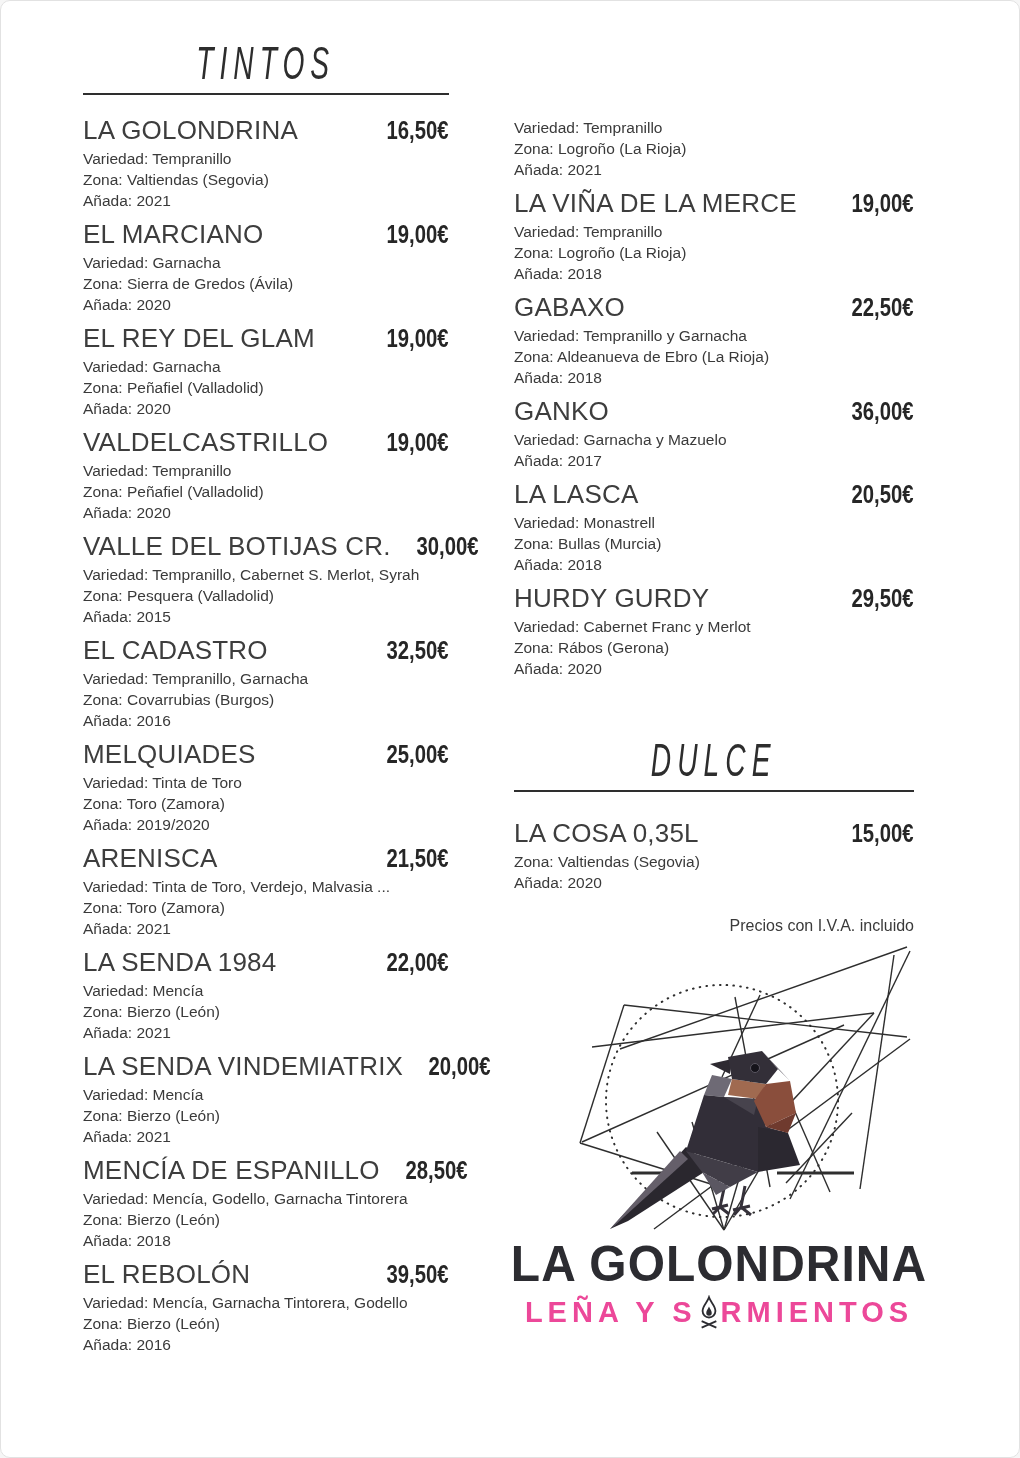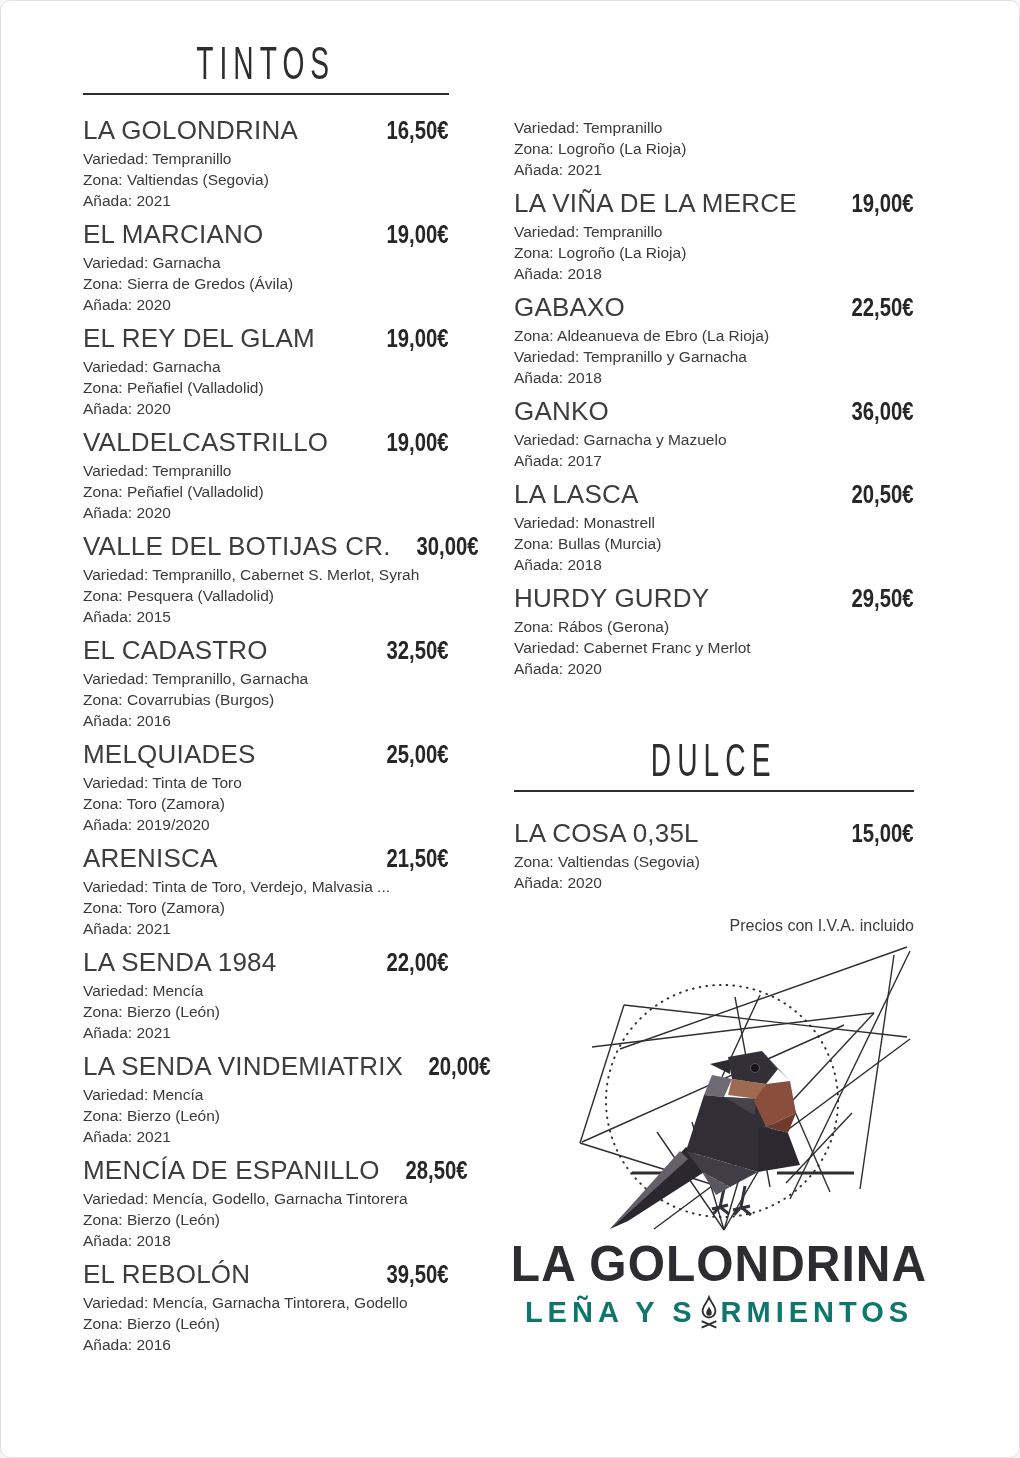--- a/index.html
+++ b/index.html
@@ -15,21 +15,21 @@
     font-family:"Liberation Sans", sans-serif;
     color:#3a3a3a;
     padding-top:36px;
   }
   .columns{display:flex;padding-left:82px;}
   .col-left{width:366px;flex:0 0 366px;}
   .col-right{width:400px;flex:0 0 400px;margin-left:65px;}
   .col-right-pad{padding-top:80px;}
 
   .section-header{margin-bottom:20px;}
-  .section-title-wrap{text-align:center;white-space:nowrap;}
+  .section-title-wrap{text-align:center;white-space:nowrap;font-style:italic;}
   .section-title{
     display:inline-block;
     font-size:47px;line-height:52px;
     font-weight:400;color:#2d2d2d;
     letter-spacing:10px;
     transform:scaleX(0.60);
     transform-origin:center;
   }
   .section-underline{border:none;border-top:2px solid #2e2e2e;margin:4px 0 0 0;}
 
@@ -52,21 +52,21 @@
   .bird-art{display:block;margin-left:48px;margin-top:2px;margin-bottom:-8px;width:420px;height:310px;overflow:visible;}
 
   .logo-block{margin-top:0;text-align:center;width:440px;margin-left:-15px;}
   .logo-name{
     font-size:47px;line-height:50px;font-weight:700;color:#2c2c31;
     letter-spacing:1px;white-space:nowrap;
     transform:scale(1.02,1.08);transform-origin:center;
   }
   .logo-tagline{
     margin-top:6px;
-    font-size:29px;line-height:34px;font-weight:600;color:#0f766e;
+    font-size:29px;line-height:34px;font-weight:600;color:#ec4899;
     letter-spacing:5px;white-space:nowrap;
     display:flex;align-items:center;justify-content:center;
   }
   .campfire{width:22px;height:34px;display:inline-block;margin:0 1px;vertical-align:middle;}
 </style>
 </head>
 <body>
 
 <div class="page">
   <div class="columns">
@@ -246,22 +246,22 @@
               <div class="detail">Añada: 2018</div>
             </div>
   </div>
 
   <div class="entry">
     <div class="entry-head">
       <span class="wine-name">GABAXO</span>
       <span class="wine-price">22,50€</span>
     </div>
     <div>
+              <div class="detail">Variedad: Tempranillo y Garnacha</div>
               <div class="detail">Zona: Aldeanueva de Ebro (La Rioja)</div>
-              <div class="detail">Variedad: Tempranillo y Garnacha</div>
               <div class="detail">Añada: 2018</div>
             </div>
   </div>
 
   <div class="entry">
     <div class="entry-head">
       <span class="wine-name">GANKO</span>
       <span class="wine-price">36,00€</span>
     </div>
     <div>
@@ -281,22 +281,22 @@
               <div class="detail">Añada: 2018</div>
             </div>
   </div>
 
   <div class="entry">
     <div class="entry-head">
       <span class="wine-name">HURDY GURDY</span>
       <span class="wine-price">29,50€</span>
     </div>
     <div>
+              <div class="detail">Variedad: Cabernet Franc y Merlot</div>
               <div class="detail">Zona: Rábos (Gerona)</div>
-              <div class="detail">Variedad: Cabernet Franc y Merlot</div>
               <div class="detail">Añada: 2020</div>
             </div>
   </div>
 </div>
 
       <div class="section-header dulce-header">
         <div class="section-title-wrap">
           <span class="section-title">DULCE</span>
         </div>
         <hr class="section-underline">

